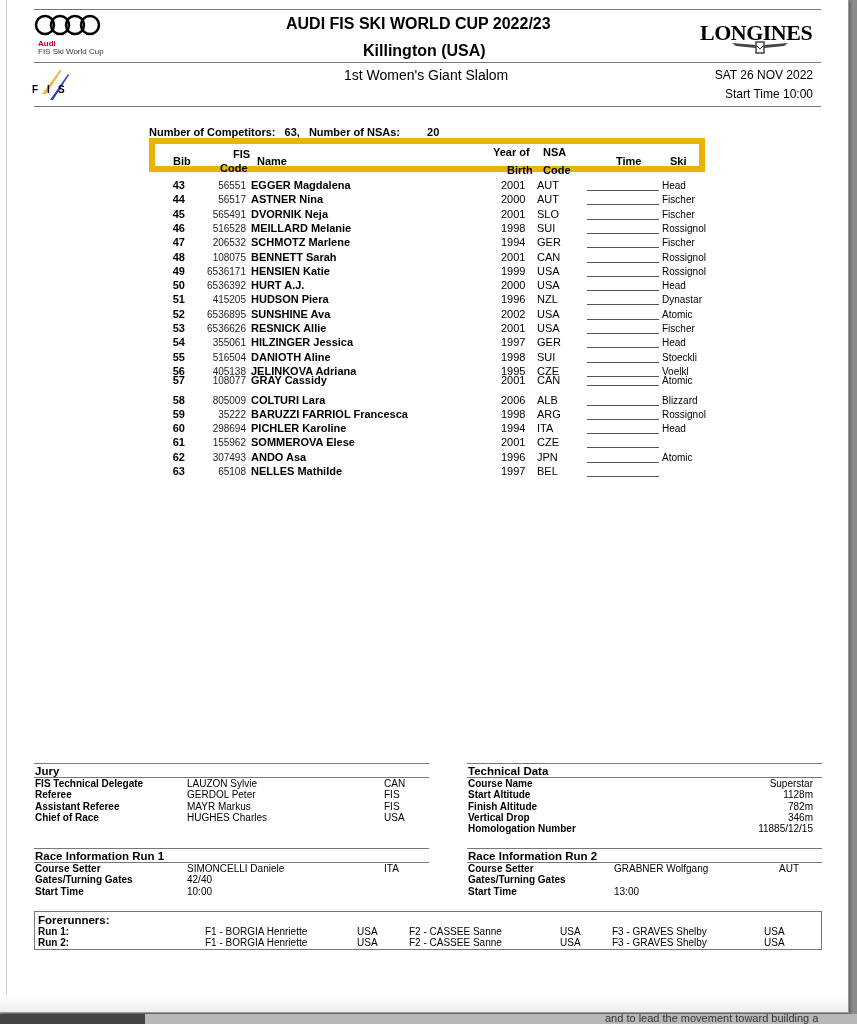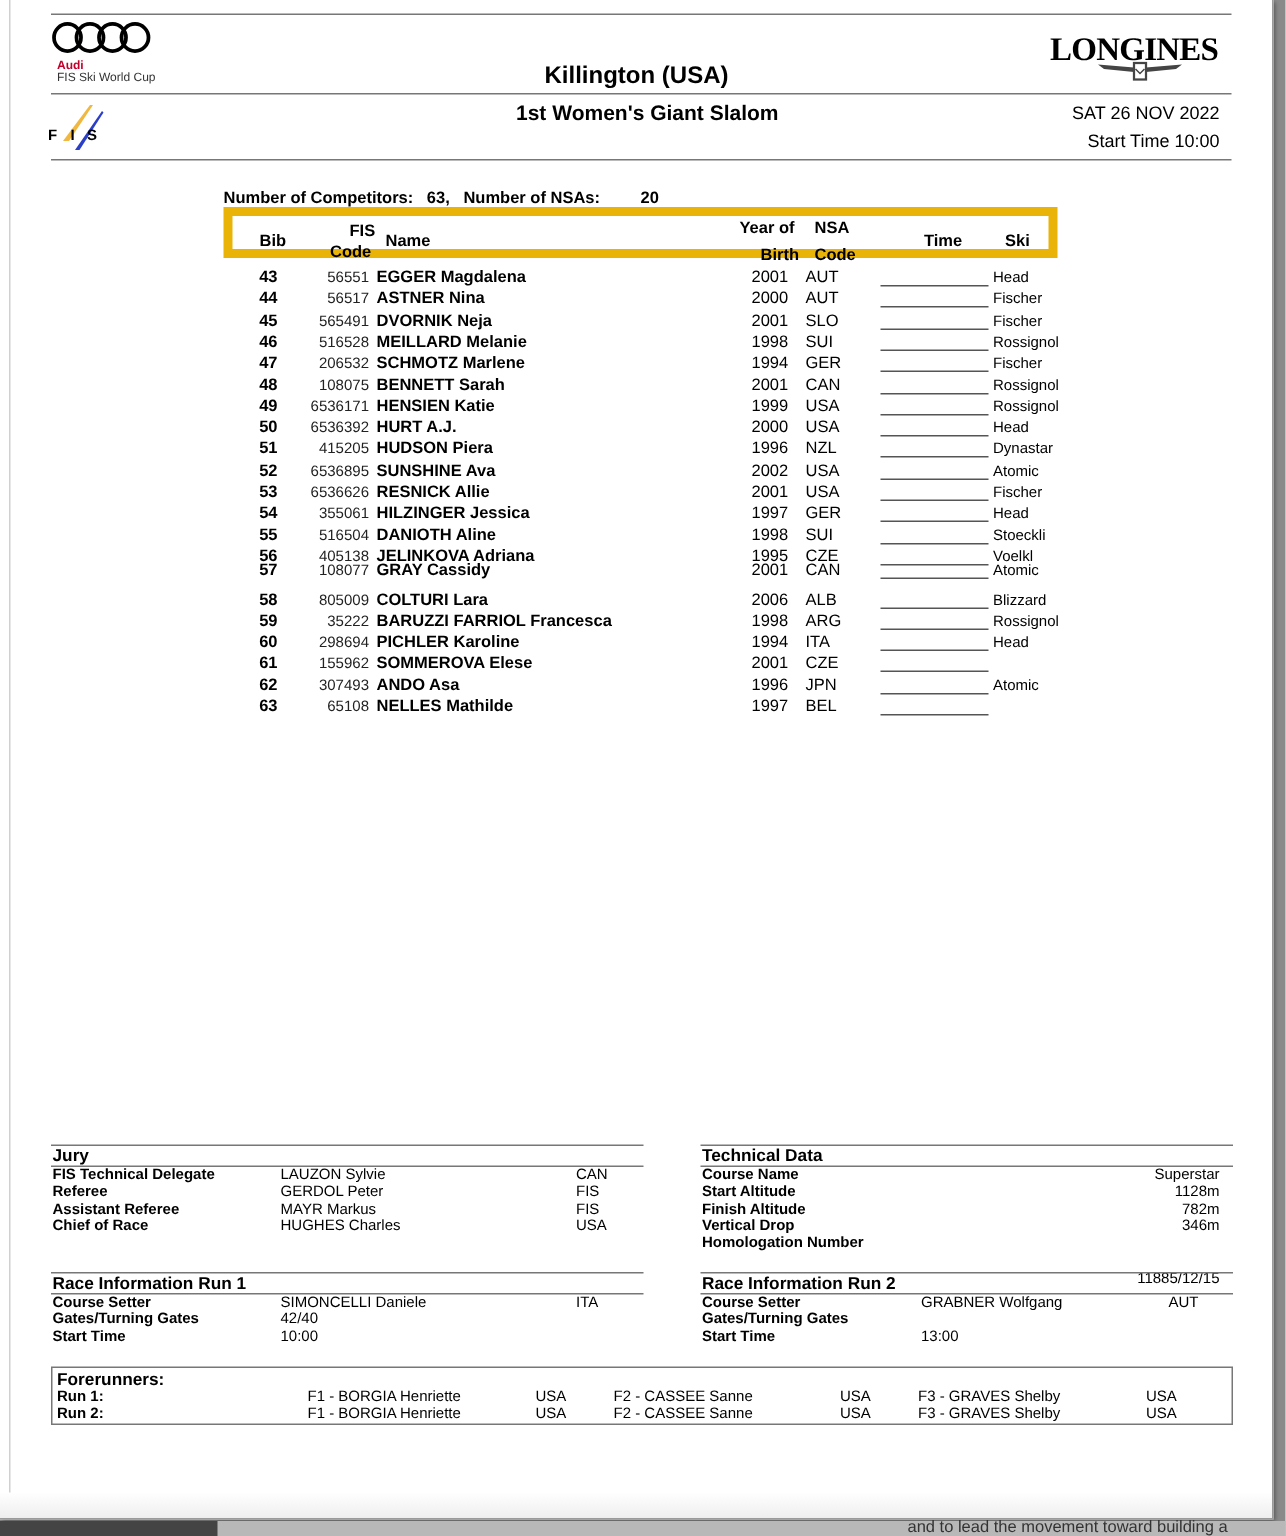--- a/index.html
+++ b/index.html
@@ -26,21 +26,21 @@
 
   .hr { position:absolute; height:0; border-top:1px solid #777; }
   .abs { position:absolute; white-space:nowrap; }
 
   
   .audi-rings { position:absolute; left:34px; top:14px; width:68px; height:22px; }
   .audi-word { position:absolute; left:38px; top:39px; font-size:8px; font-weight:bold; color:#c0002a; }
   .audi-sub { position:absolute; left:38px; top:47px; font-size:8px; color:#333; }
   .title1 { left:286px; top:15px; font-size:16px; font-weight:bold; }
   .title2 { left:363px; top:42px; font-size:16px; font-weight:bold; }
-  .title3 { left:344px; top:67px; font-size:14px;font-weight:bold; }
+  .title3 { left:344px; top:67px; font-size:14px; }
   .title4 { left:338px; top:87px; font-size:19px; }
   .longines { position:absolute; left:700px; top:20px; font-family:"Liberation Serif", serif; font-size:22px; font-weight:bold; letter-spacing:-0.5px; }
   .longines-wing { position:absolute; left:730px; top:40px; width:60px; height:14px; }
   .fis-logo { position:absolute; left:32px; top:66px; width:40px; height:36px; }
   .date { right:35px; top:68px; font-size:12px; }
   .starttime { right:35px; top:87px; font-size:12px; }
 
   
   .counts { left:149px; top:126px; font-size:11px; font-weight:bold; }
   .table-head {
@@ -76,20 +76,21 @@
 
   <svg class="audi-rings" viewBox="0 0 68 22">
     <circle cx="11" cy="11" r="9" fill="none" stroke="#000" stroke-width="2.5"></circle>
     <circle cx="26" cy="11" r="9" fill="none" stroke="#000" stroke-width="2.5"></circle>
     <circle cx="41" cy="11" r="9" fill="none" stroke="#000" stroke-width="2.5"></circle>
     <circle cx="56" cy="11" r="9" fill="none" stroke="#000" stroke-width="2.5"></circle>
   </svg>
   <div class="audi-word">Audi</div>
   <div class="audi-sub">FIS Ski World Cup</div>
 
+  <div class="abs title1">AUDI FIS SKI WORLD CUP 2022/23</div>
   <div class="abs title2">Killington (USA)</div>
   <div class="abs title3">1st Women's Giant Slalom</div>
 
   <div class="longines">LONGINES</div>
   <svg class="longines-wing" viewBox="0 0 60 14">
     <path d="M2 3 L26 5 L26 8 L6 6 Z" fill="#444"></path>
     <path d="M58 3 L34 5 L34 8 L54 6 Z" fill="#444"></path>
     <rect x="26" y="2" width="8" height="11" fill="none" stroke="#444" stroke-width="1.5"></rect>
     <path d="M27 6 L30 9 L33 6" fill="none" stroke="#444" stroke-width="1"></path>
   </svg>
@@ -341,21 +342,21 @@
   <div id="tech">
       <span class="abs lbl" style="left:468px;top:778px;">Course Name</span>
       <span class="abs val" style="right:35px;top:778px;">Superstar</span>
       <span class="abs lbl" style="left:468px;top:789.3px;">Start Altitude</span>
       <span class="abs val" style="right:35px;top:789.3px;">1128m</span>
       <span class="abs lbl" style="left:468px;top:800.6px;">Finish Altitude</span>
       <span class="abs val" style="right:35px;top:800.6px;">782m</span>
       <span class="abs lbl" style="left:468px;top:811.9px;">Vertical Drop</span>
       <span class="abs val" style="right:35px;top:811.9px;">346m</span>
       <span class="abs lbl" style="left:468px;top:823.2px;">Homologation Number</span>
-      <span class="abs val" style="right:35px;top:823.2px;margin-top:24px;">11885/12/15</span>
+      <span class="abs val" style="right:35px;top:823.2px;">11885/12/15</span>
     </div>
 
   <div class="hr" style="left:34px;top:848px;width:395px;"></div>
   <div class="abs sec-title" style="left:35px;top:850px;">Race Information Run 1</div>
   <div class="hr" style="left:34px;top:862px;width:395px;"></div>
   <div id="run1">
       <span class="abs lbl" style="left:35px;top:863px;">Course Setter</span>
       <span class="abs val" style="left:187px;top:863px;">SIMONCELLI Daniele</span>
       <span class="abs val" style="left:384px;top:863px;">ITA</span>
       <span class="abs lbl" style="left:35px;top:874.3px;">Gates/Turning Gates</span>

